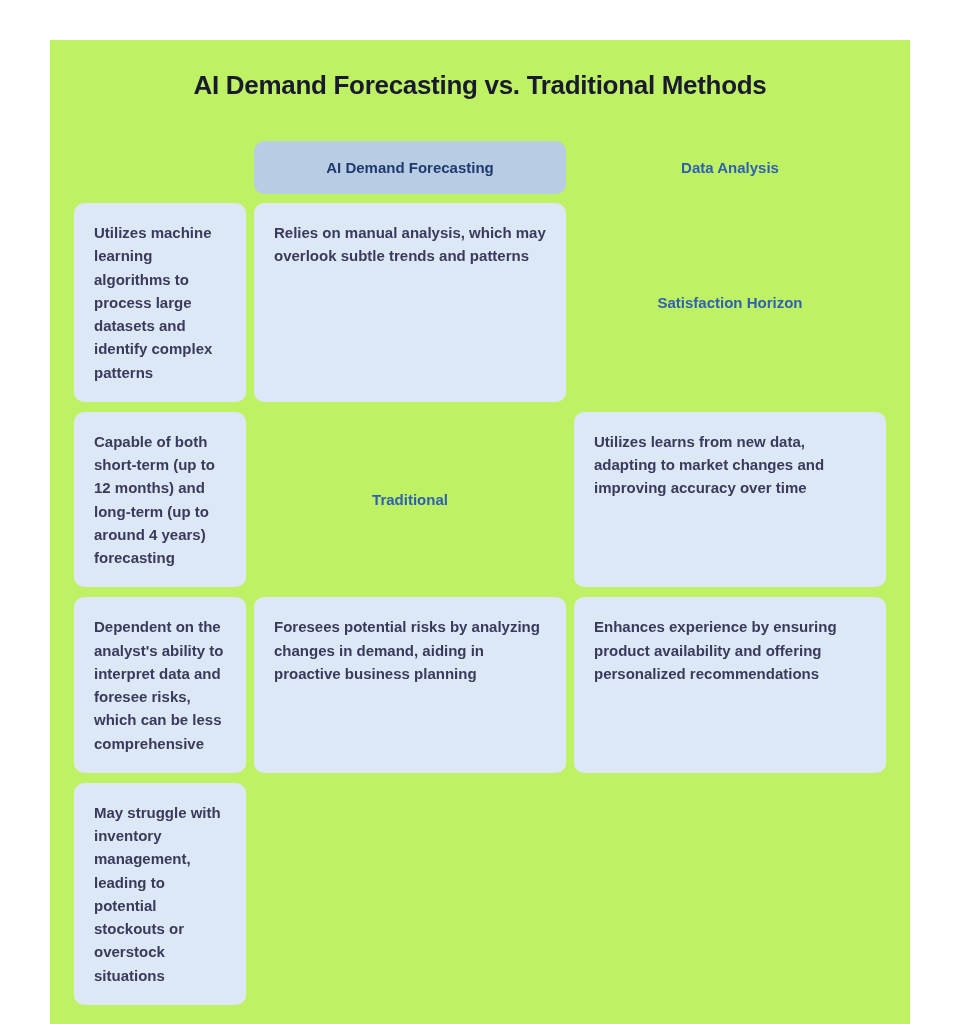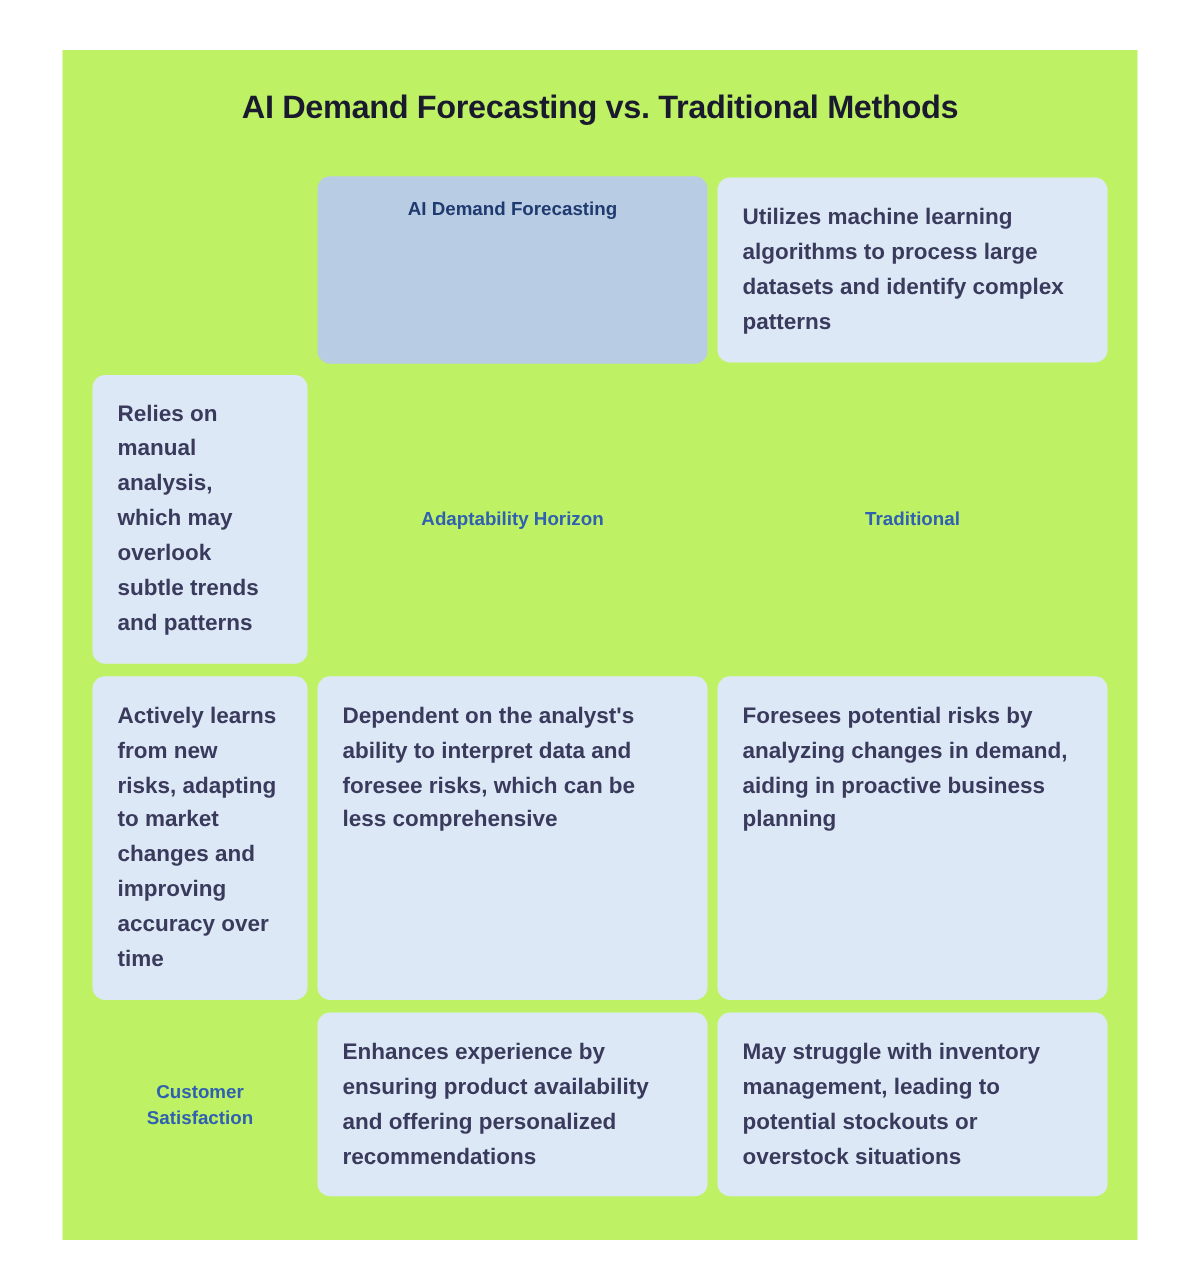--- a/index.html
+++ b/index.html
@@ -69,45 +69,46 @@
       color: #3060b0;
       line-height: 1.4;
     }
 
     
     .data-cell {
       background: #dce8f5;
       border-radius: 10px;
       padding: 18px 20px;
       margin: 5px 4px;
-      font-size: 18px;
+      font-size: 15px;
       font-weight: 600;
       color: #3a3a5c;
       line-height: 1.55;
     }
   </style>
 </head>
 <body>
 
 <div class="page-container">
   <h1 class="main-title">AI Demand Forecasting vs. Traditional Methods</h1>
 
   <div class="comparison-table">
 
     <div class="header-empty"></div>
     <div class="header-cell">AI Demand Forecasting</div>
 
+    <div class="row-label">Data Analysis</div>
     <div class="data-cell">Utilizes machine learning algorithms to process large datasets and identify complex patterns</div>
     <div class="data-cell">Relies on manual analysis, which may overlook subtle trends and patterns</div>
 
-    <div class="row-label">Adaptability Horizon</div>
+    <div class="row-label">Satisfaction Horizon</div>
+    <div class="data-cell">Capable of both short-term (up to 12 months) and long-term (up to around 4 years) forecasting</div>
 
     <div class="row-label">Traditional</div>
-    <div class="data-cell">Actively learns from new risks, adapting to market changes and improving accuracy over time</div>
+    <div class="data-cell">Utilizes learns from new data, adapting to market changes and improving accuracy over time</div>
 
     <div class="data-cell">Dependent on the analyst's ability to interpret data and foresee risks, which can be less comprehensive</div>
     <div class="data-cell">Foresees potential risks by analyzing changes in demand, aiding in proactive business planning</div>
 
-    <div class="row-label">Customer Satisfaction</div>
     <div class="data-cell">Enhances experience by ensuring product availability and offering personalized recommendations</div>
     <div class="data-cell">May struggle with inventory management, leading to potential stockouts or overstock situations</div>
   </div>
 </div>
 
 </body></html>

